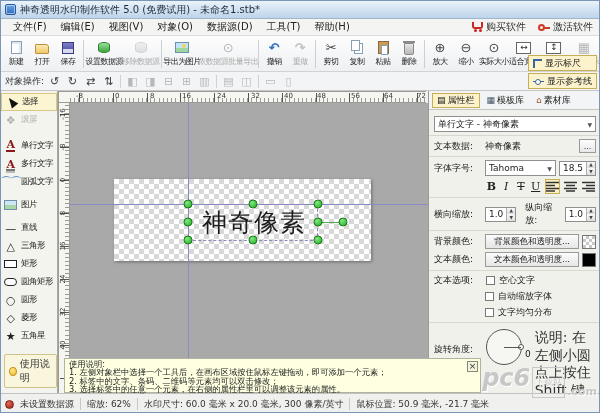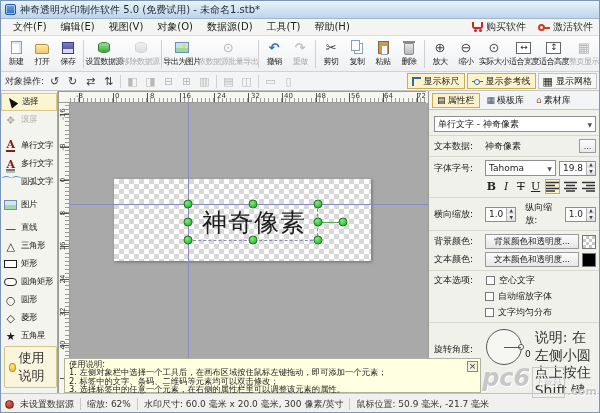--- a/index.html
+++ b/index.html
@@ -44,21 +44,21 @@
   .ic-trash::before{content:"";position:absolute;left:-2px;top:-3px;width:12px;height:2px;background:#8a8a8a;}
   .g-blue{color:#2f6fc0;font-weight:bold;}
   .g-dark{color:#444;}
   .g-box{width:15px;height:12px;border:1px solid #666;font-size:9px;display:flex;align-items:center;justify-content:center;color:#333;background:#fff;}
 
   
   .toolbar2{position:absolute;left:0;top:71px;width:600px;height:19px;background:#f3f4f5;border-bottom:1px solid #c6c6c4;display:flex;align-items:center;padding:0 4px;gap:3px;font-size:9px;color:#333;}
   .oicon{width:15px;height:14px;display:flex;align-items:center;justify-content:center;font-size:11px;color:#3c3c3c;}
   .oicon.gray{color:#b8b8b8;}
   .osep{width:1px;height:13px;background:#d0d0ce;margin:0 1px;}
-  .toggles{margin-left:auto;display:flex;gap:2px;}
+  .toggles{margin-left:auto;display:flex;gap:2px;flex-direction:column;}
   .toggle{display:flex;align-items:center;gap:3px;padding:1px 4px;border:1px solid #c4c4c2;background:#f6f6f4;font-size:9px;color:#222;height:16px;}
   .toggle.pressed{background:#fcf3cd;border-color:#c9ae55;}
   .i-ruler{width:9px;height:9px;border-left:2px solid #3a66a0;border-top:2px solid #3a66a0;}
   .i-guideline{width:11px;height:9px;position:relative;}
   .i-guideline::before{content:"";position:absolute;left:0;top:4px;width:11px;height:1px;background:#3a66a0;}
   .i-guideline::after{content:"";position:absolute;left:2px;top:2px;width:4px;height:4px;border:1px solid #3a66a0;border-radius:50%;background:#fff;}
   .i-grid{font-size:11px;color:#2b2b2b;line-height:1;}
 
   
   .sidebar{position:absolute;left:0;top:90px;width:57px;height:302px;background:#f4f4ee;border-right:1px solid #a8a8a4;padding-top:2px;}
@@ -68,21 +68,21 @@
   .stool .sic{width:15px;height:14px;display:flex;align-items:center;justify-content:center;font-size:11px;color:#222;flex:none;}
   .gapA{margin-top:8px;}
   .gapB{margin-top:5px;}
   .i-cursor{width:0;height:0;border-left:4px solid transparent;border-right:4px solid transparent;border-bottom:10px solid #111;transform:rotate(-38deg);}
   .i-textA{font-family:"DejaVu Serif",serif;font-size:11px;font-weight:bold;color:#8a1a1a;border-bottom:2px solid #8a1a1a;line-height:10px;}
   .i-textM{font-family:"DejaVu Serif",serif;font-size:11px;font-weight:bold;color:#8a1a1a;box-shadow:0 2px 0 #777, 0 4px 0 #bbb;line-height:9px;}
   .i-arc{color:#2f6fc0;font-size:12px;letter-spacing:-2px;}
   .i-pic{width:13px;height:10px;background:linear-gradient(#cfe6f5 55%,#a8d6a8 55%);border:1px solid #6f8faf;}
   .i-rect{width:13px;height:8px;border:1px solid #222;background:#fff;}
   .i-rrect{width:13px;height:8px;border:1px solid #222;border-radius:4px;background:#fff;}
-  .help-btn{position:absolute;left:3px;bottom:5px;display:flex;align-items:center;gap:3px;font-size:13px;color:#333;padding:2px 4px;background:#faf6dd;border:1px solid #cfc38a;border-radius:2px;}
+  .help-btn{position:absolute;left:3px;bottom:5px;display:flex;align-items:center;gap:3px;font-size:10px;color:#333;padding:2px 4px;background:#faf6dd;border:1px solid #cfc38a;border-radius:2px;}
   .i-bulb{width:9px;height:9px;border-radius:50%;background:radial-gradient(circle at 35% 30%,#ffe98a,#f0b428);border:1px solid #c88f1e;}
 
   
   .corner{position:absolute;left:57px;top:90px;width:12px;height:12px;background:#f6f6f1;border:1px solid #9a9a96;}
   .hruler{position:absolute;left:68px;top:90px;width:357px;height:12px;background:#f6f6f1;border-top:1px solid #9a9a96;border-bottom:1px solid #9a9a96;
     background-image:
       repeating-linear-gradient(to right,#555 0 1px,transparent 1px 33.8px),
       repeating-linear-gradient(to right,#999 0 1px,transparent 1px 4.22px);
     background-size:100% 9px,100% 4px;background-repeat:no-repeat;background-position:10px bottom,1px bottom;}
   .hruler .rlab{position:absolute;top:0;font-size:7px;color:#333;transform:translateX(1px);}
@@ -474,21 +474,21 @@
         <span class="more-btn">...</span>
       </div>
       <div class="pdivider"></div>
       <div class="prow">
         <span class="plabel">字体字号:</span>
         <span class="combo" style="flex:1">
             <span>Tahoma</span>
             <span class="car">▼</span>
           </span>
         <span class="spin">
-            <span class="val">19.8</span>
+            <span class="val">18.5</span>
             <span class="arrows">
               <span>▲</span>
               <span>▼</span>
             </span>
           </span>
       </div>
       <div class="fmtrow">
         <span class="fbtn b">B</span>
         <span class="fbtn i">I</span>
         <span class="fbtn s">T</span>

